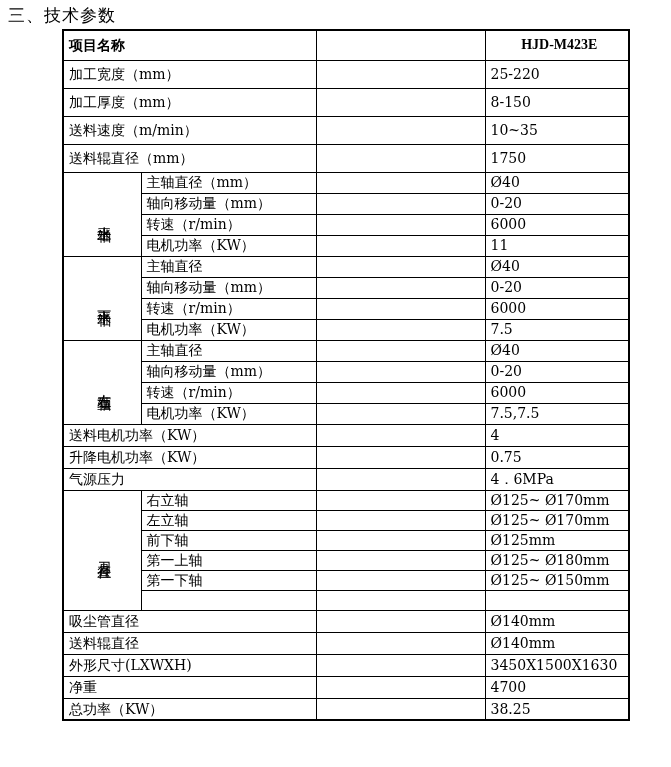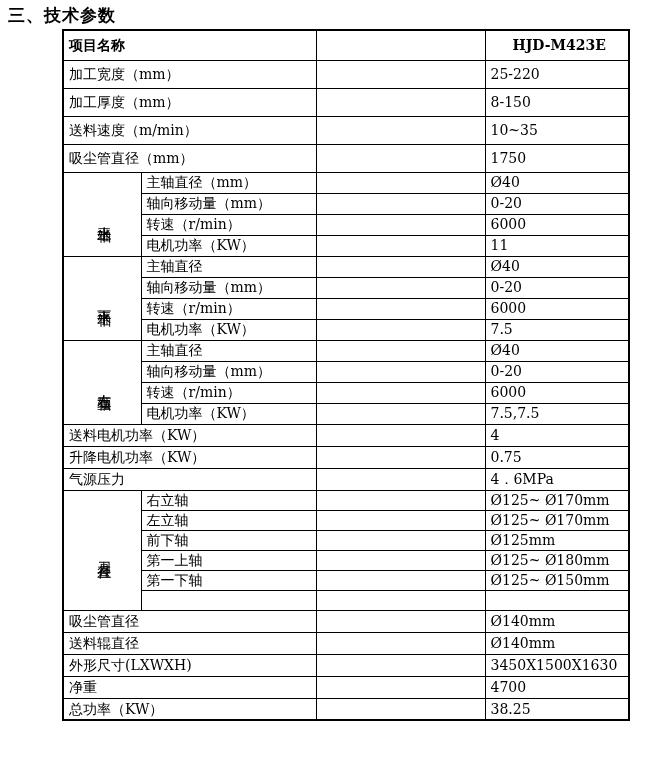--- a/index.html
+++ b/index.html
@@ -3,40 +3,40 @@
 <meta charset="utf-8">
 <style>
   html,body{margin:0;padding:0;background:#ffffff;}
   body{
     width:671px;height:767px;overflow:hidden;position:relative;
     font-family:"DejaVu Serif","Liberation Serif",serif;
     color:#000;
   }
   .doc-title{
     font-family:"Liberation Sans","DejaVu Sans",sans-serif;
-    font-weight:bold;font-size:17px;letter-spacing:1px;
+    font-weight:normal;font-size:17px;letter-spacing:1px;
     padding:4px 0 0 8px;height:22px;
   }
   table.specs{
     border-collapse:collapse;table-layout:fixed;
     margin:3px 0 0 62px;width:566px;
     border:2px solid #000;
     padding-left:36px;
   }
   table.specs td{
     border:1px solid #000;
     font-size:14px;line-height:1.15;
     vertical-align:middle;
     padding:0 0 0 5px;
     overflow:hidden;white-space:nowrap;
   }
   td.val{text-align:left;padding:0;}
   td.mid{padding:0;}
   td.hdr-item{font-size:19px;font-weight:bold;padding-left:7px;}
-  td.hdr-model{font-size:17px;font-weight:bold;text-align:center;padding:0;}
+  td.hdr-model{font-size:17px;font-weight:bold;text-align:center;padding:0;font-family:Liberation Serif, serif;}
   td.glabel{text-align:center;padding:0;white-space:normal;}
   .vtext{
     writing-mode:vertical-rl;text-orientation:upright;
     display:inline-block;font-size:14px;line-height:1;
     letter-spacing:1px;
   }
   tr.rh{height:30px}
   tr.rt{height:28px}
   tr.rg{height:21px}
   tr.rm{height:22px}
@@ -72,21 +72,21 @@
     <td colspan="2">加工厚度（mm）</td>
     <td class="mid"></td>
     <td class="val">8-150</td>
   </tr>
   <tr class="rt">
     <td colspan="2">送料速度（m/min）</td>
     <td class="mid"></td>
     <td class="val">10~35</td>
   </tr>
   <tr class="rt">
-    <td colspan="2">吸尘管直径（mm）</td>
+    <td colspan="2">送料辊直径（mm）</td>
     <td class="mid"></td>
     <td class="val">1750</td>
   </tr>
 
   <tr class="rg">
     <td rowspan="4" class="glabel"><span class="vtext">上水平轴</span></td>
     <td>主轴直径（mm）</td>
     <td class="mid"></td>
     <td class="val">Ø40</td>
   </tr>

